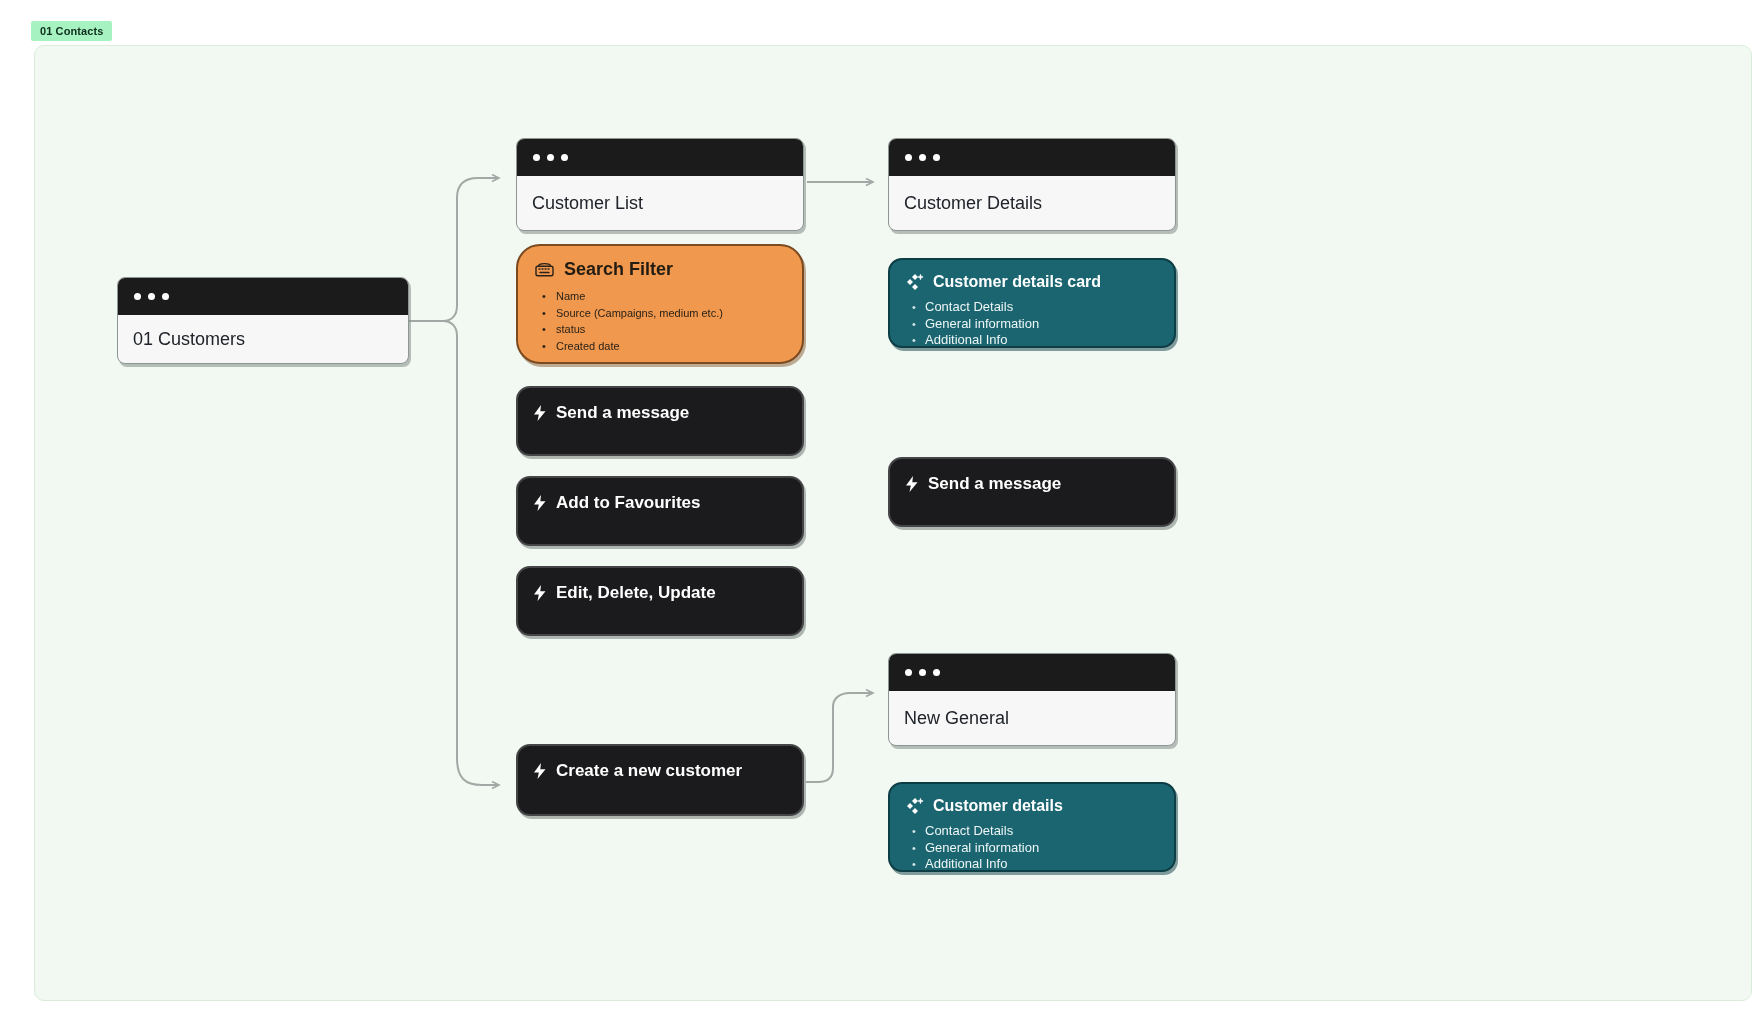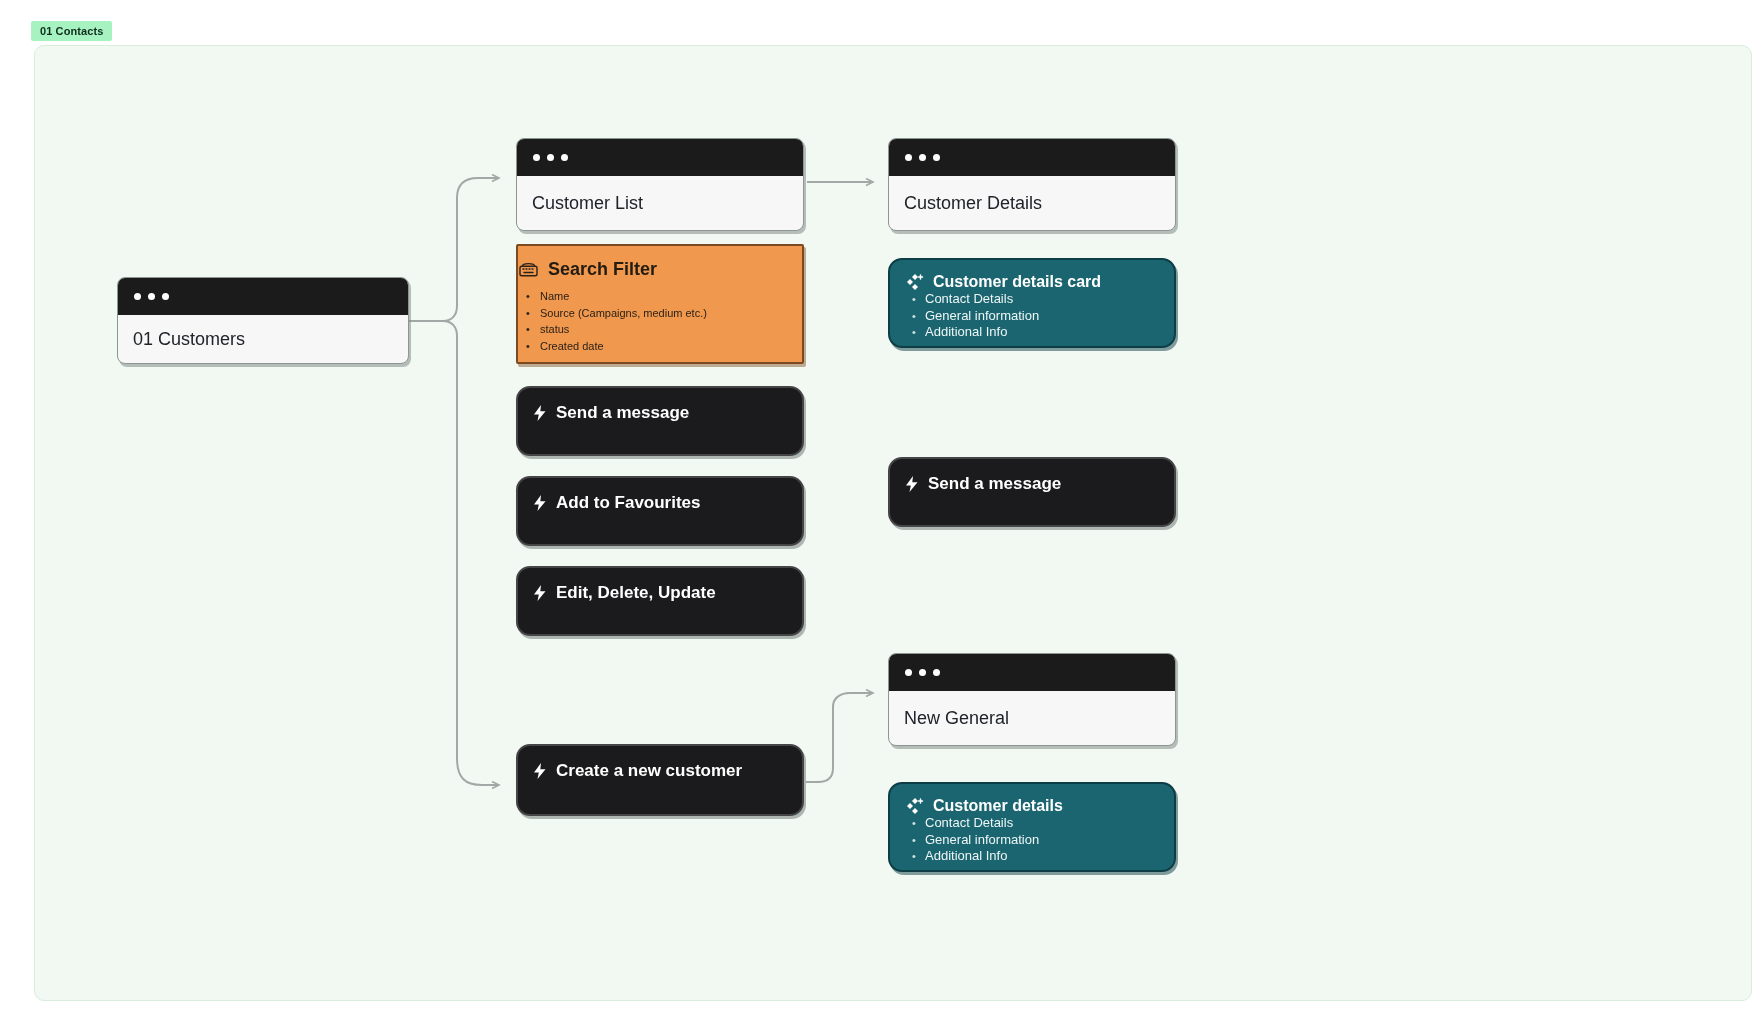--- a/index.html
+++ b/index.html
@@ -37,34 +37,34 @@
 
   
   .action{position:absolute;background:var(--card-black);border:2px solid var(--card-black-border);
     border-radius:14px;box-shadow:2px 3px 0 rgba(108,116,113,.5);
     display:flex;align-items:flex-start;gap:10px;padding:15px 16px;}
   .action-label{color:var(--text-light);font-size:17px;font-weight:700;line-height:20px;}
   .bolt{flex:0 0 auto;margin-top:2px;display:inline-flex;}
 
   
   .filter-card{position:absolute;background:var(--orange-bg);border:2px solid var(--orange-border);
-    border-radius:2px;box-shadow:2px 3px 0 rgba(125,74,31,.45);padding:13px 0;}
+    border-radius:24px;box-shadow:2px 3px 0 rgba(125,74,31,.45);padding:13px 16px;}
   .filter-title-row{display:flex;align-items:center;gap:9px;color:#221c12;
     font-size:18px;font-weight:700;}
   .filter-list{list-style:none;margin-top:8px;padding-left:8px;}
   .filter-list li{position:relative;padding-left:14px;font-size:11px;color:#2b2217;
     line-height:16.5px;}
   .filter-list li::before{content:"•";position:absolute;left:0;top:0;color:#2b2217;}
 
   
   .teal-card{position:absolute;background:var(--teal-bg);border:2px solid var(--teal-border);
     border-radius:14px;box-shadow:2px 3px 0 rgba(14,62,70,.5);padding:13px 16px;}
   .teal-title-row{display:flex;align-items:flex-end;gap:9px;color:var(--text-light);
     font-size:16px;font-weight:700;}
-  .teal-list{list-style:none;padding-left:6px;}
+  .teal-list{list-style:none;margin-top:8px;padding-left:6px;}
   .teal-list li{position:relative;padding-left:13px;font-size:13px;color:#eef6f6;
     line-height:16.5px;}
   .teal-list li::before{content:"•";position:absolute;left:0;top:0;color:#cfe3e3;font-size:11px;}
 </style>
 </head>
 <body>
 
 <div class="page">
 
   <div class="canvas"></div>

